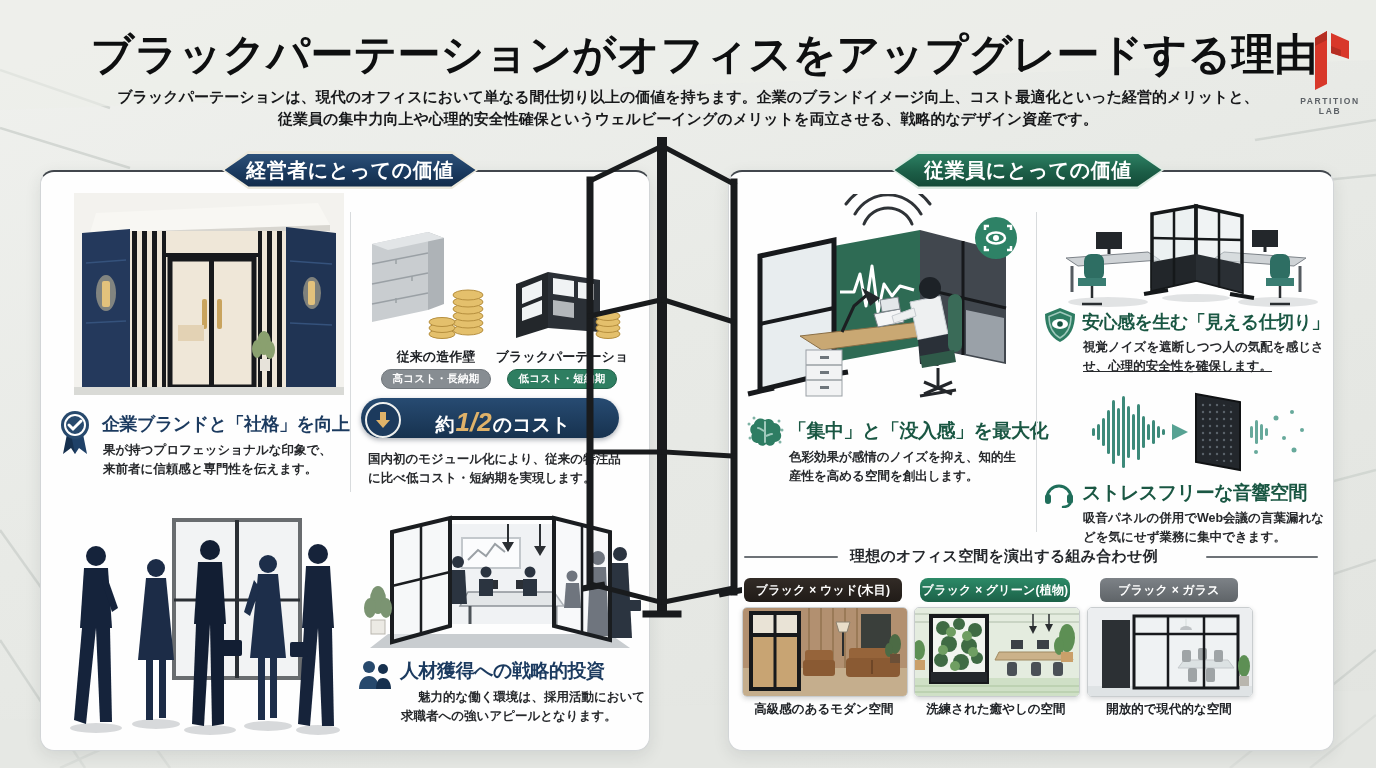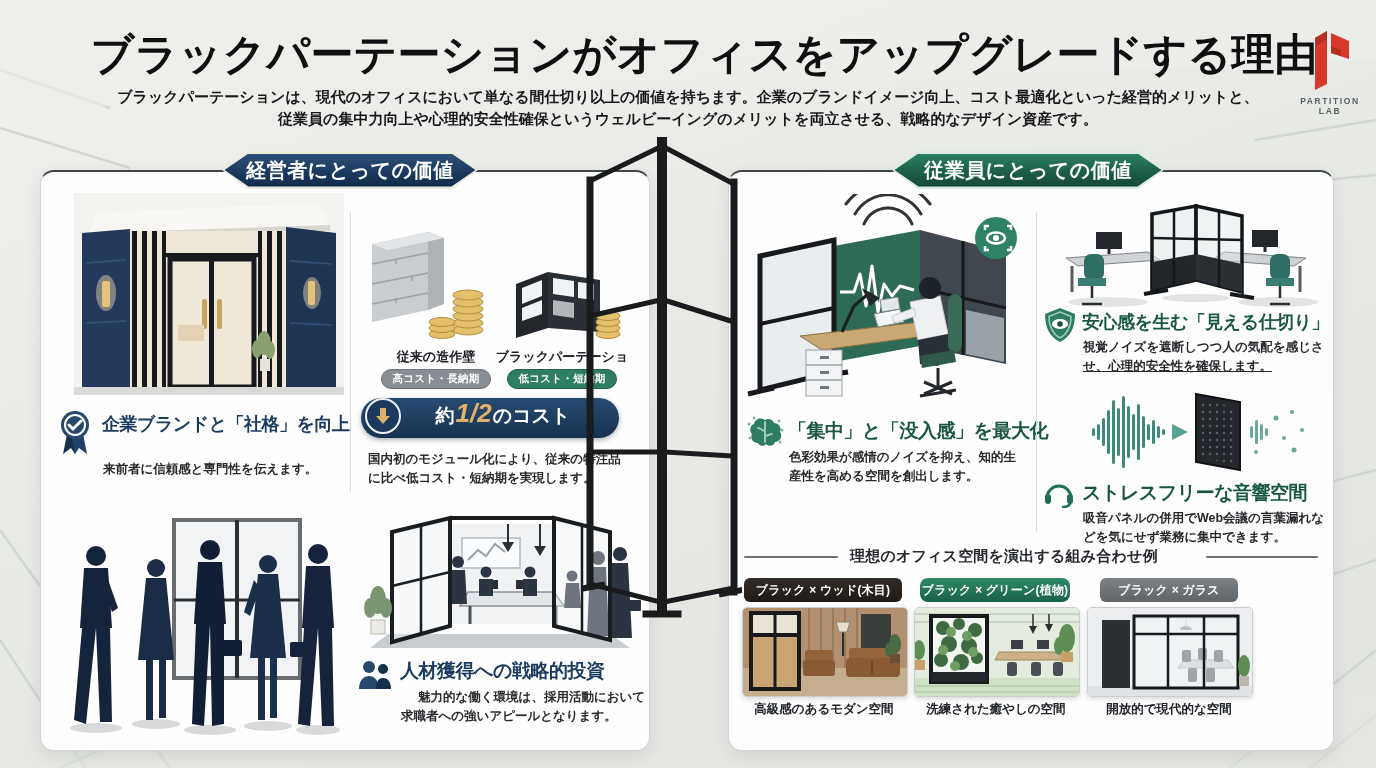--- a/index.html
+++ b/index.html
@@ -43,21 +43,21 @@
 
   .cmp-label{font-size:13px;font-weight:800;color:#202327;text-align:center;}
   .badge{display:inline-block;font-size:10.5px;font-weight:800;color:#fff;
     padding:2px 10px;border-radius:10px;letter-spacing:.3px;}
   .badge-gray{background:#878d92;border:1px solid #70767b;}
   .badge-green{background:#2e7e61;border:1px solid #226ą49;}
   .badge-green{background:#2e7e61;border:1px solid #22634b;}
 
   .cost-pill{left:361px;top:398px;width:258px;height:40px;border-radius:20px;
     background:linear-gradient(180deg,#274b72 0%,#17324f 100%);
-    display:flex;align-items:flex-start;box-shadow:0 2px 5px rgba(20,30,45,.35);z-index:4;}
+    display:flex;align-items:flex-end;box-shadow:0 2px 5px rgba(20,30,45,.35);z-index:4;}
   .cost-circle{width:32px;height:32px;border-radius:50%;background:#1c3a5d;
     border:2px solid #eef0ef;margin-left:4px;display:flex;align-items:center;justify-content:center;}
   .cost-text{flex:1;text-align:center;color:#fff;font-size:19px;font-weight:900;padding-right:14px;}
   .cost-frac{color:#dfb269;font-size:26px;font-weight:900;font-style:italic;padding:0 1px;}
 
   .divider-v{width:1px;background:#d8dbdd;}
 
   .combo-head{font-size:15px;font-weight:900;color:#25282c;letter-spacing:.2px;}
   .combo-line{height:2px;background:#6d7277;border-radius:1px;}
   .pill{height:24px;border-radius:6px;color:#fff;font-size:12px;font-weight:800;
@@ -180,20 +180,21 @@
   <div class="abs icon-slot" style="left:54px;top:408px;width:42px;height:48px;">
     <svg width="40" height="48" viewBox="0 0 40 48">
       <polygon points="12,26 8,46 16,40 20,46 24,26" fill="#16304e"></polygon>
       <polygon points="28,26 32,46 24,40 20,46 16,26" fill="#1f4168"></polygon>
       <circle cx="20" cy="17" r="14" fill="#27496d"></circle>
       <circle cx="20" cy="17" r="10" fill="none" stroke="#ffffff" stroke-width="2"></circle>
       <path d="M14,17 l4,4 l8,-8" stroke="#ffffff" stroke-width="3" fill="none" stroke-linecap="round"></path>
     </svg>
   </div>
   <div class="abs h-navy" style="left:102px;top:412px;">企業ブランドと「社格」を向上</div>
+  <div class="abs body-txt" style="left:103px;top:441px;">果が持つプロフェッショナルな印象で、</div>
   <div class="abs body-txt" style="left:103px;top:460px;">来前者に信頼感と専門性を伝えます。</div>
 
   <svg class="abs" style="left:58px;top:512px;z-index:2;" width="288" height="232" viewBox="0 0 288 232">
     <rect x="116" y="8" width="126" height="158" fill="#edeff0" opacity=".7" stroke="#2b2f34" stroke-width="4"></rect>
     <line x1="179" y1="8" x2="179" y2="166" stroke="#2b2f34" stroke-width="4"></line>
     <line x1="116" y1="88" x2="242" y2="88" stroke="#2b2f34" stroke-width="3"></line>
     <g fill="#b9bcbf" opacity=".55">
       <ellipse cx="38" cy="216" rx="26" ry="5"></ellipse>
         <ellipse cx="98" cy="212" rx="24" ry="5"></ellipse>
       <ellipse cx="152" cy="218" rx="26" ry="5"></ellipse>

